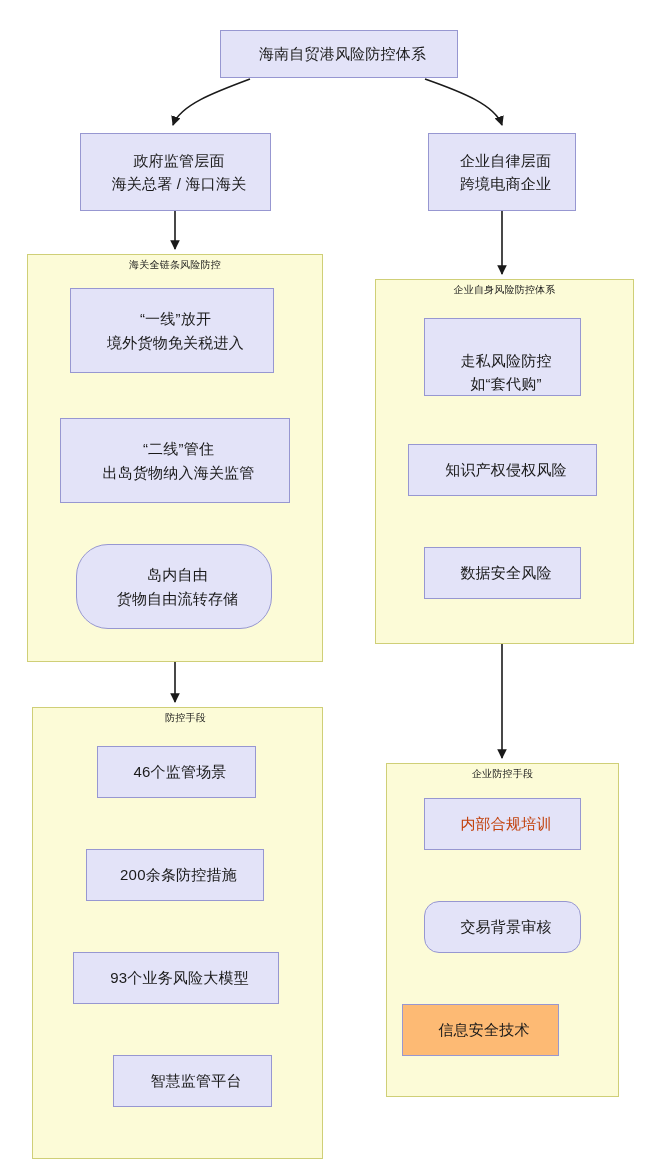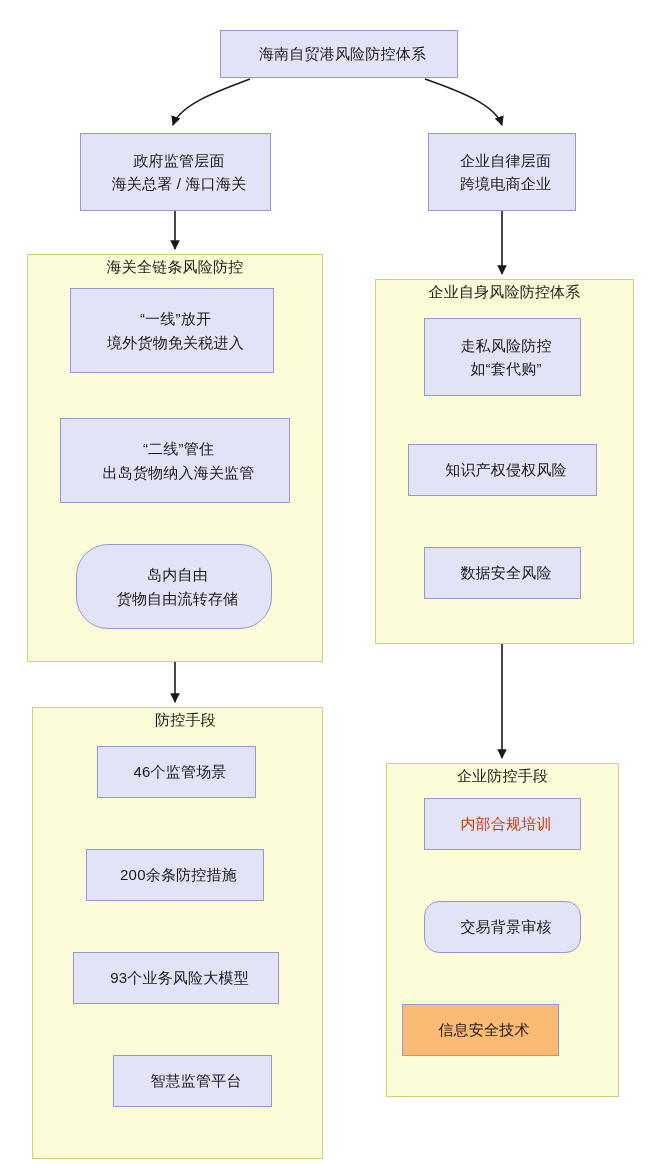--- a/index.html
+++ b/index.html
@@ -51,21 +51,21 @@
     box-sizing: border-box;
     background: #fcfbd7;
     border: 1px solid #cfcf77;
     z-index: 1;
   }
   .group-title {
     position: absolute;
     left: 0;
     right: 0;
     text-align: center;
-    font-size: 15px;
+    font-size: 10px;
     color: #1a1a1a;
     letter-spacing: 0.2px;
     z-index: 2;
     white-space: nowrap;
   }
 </style>
 </head>
 <body>
 
 <div id="canvas" style="background: rgb(255, 255, 255);">
@@ -137,21 +137,21 @@
     <span class="line">93个业务风险大模型</span>
   </div>
 
   <div class="node" style="left: 113px; top: 1055px; width: 159px; height: 52px; background: rgb(227, 227, 248); border-color: rgb(151, 151, 209); color: rgb(26, 26, 26);">
     <span class="line">智慧监管平台</span>
   </div>
 
   <div class="group" style="left: 375px; top: 279px; width: 259px; height: 365px; background: rgb(252, 251, 215); border-color: rgb(207, 207, 119);"></div>
   <div class="group-title" style="left:375px; top:283px; width:259px;">企业自身风险防控体系</div>
 
-  <div class="node" style="left: 424px; top: 318px; width: 157px; height: 78px; background: rgb(227, 227, 248); border-color: rgb(151, 151, 209); color: rgb(26, 26, 26);">
+  <div class="node" style="left: 424px; top: 318px; width: 157px; height: 78px; background: rgb(227, 227, 248); border-color: rgb(151, 151, 209); color: rgb(26, 26, 26); justify-content: flex-end;">
     <span class="line">走私风险防控</span>
     <span class="line">如“套代购”</span>
   </div>
 
   <div class="node" style="left: 408px; top: 444px; width: 189px; height: 52px; background: rgb(227, 227, 248); border-color: rgb(151, 151, 209); color: rgb(26, 26, 26);">
     <span class="line">知识产权侵权风险</span>
   </div>
 
   <div class="node" style="left: 424px; top: 547px; width: 157px; height: 52px; background: rgb(227, 227, 248); border-color: rgb(151, 151, 209); color: rgb(26, 26, 26);">
     <span class="line">数据安全风险</span>

